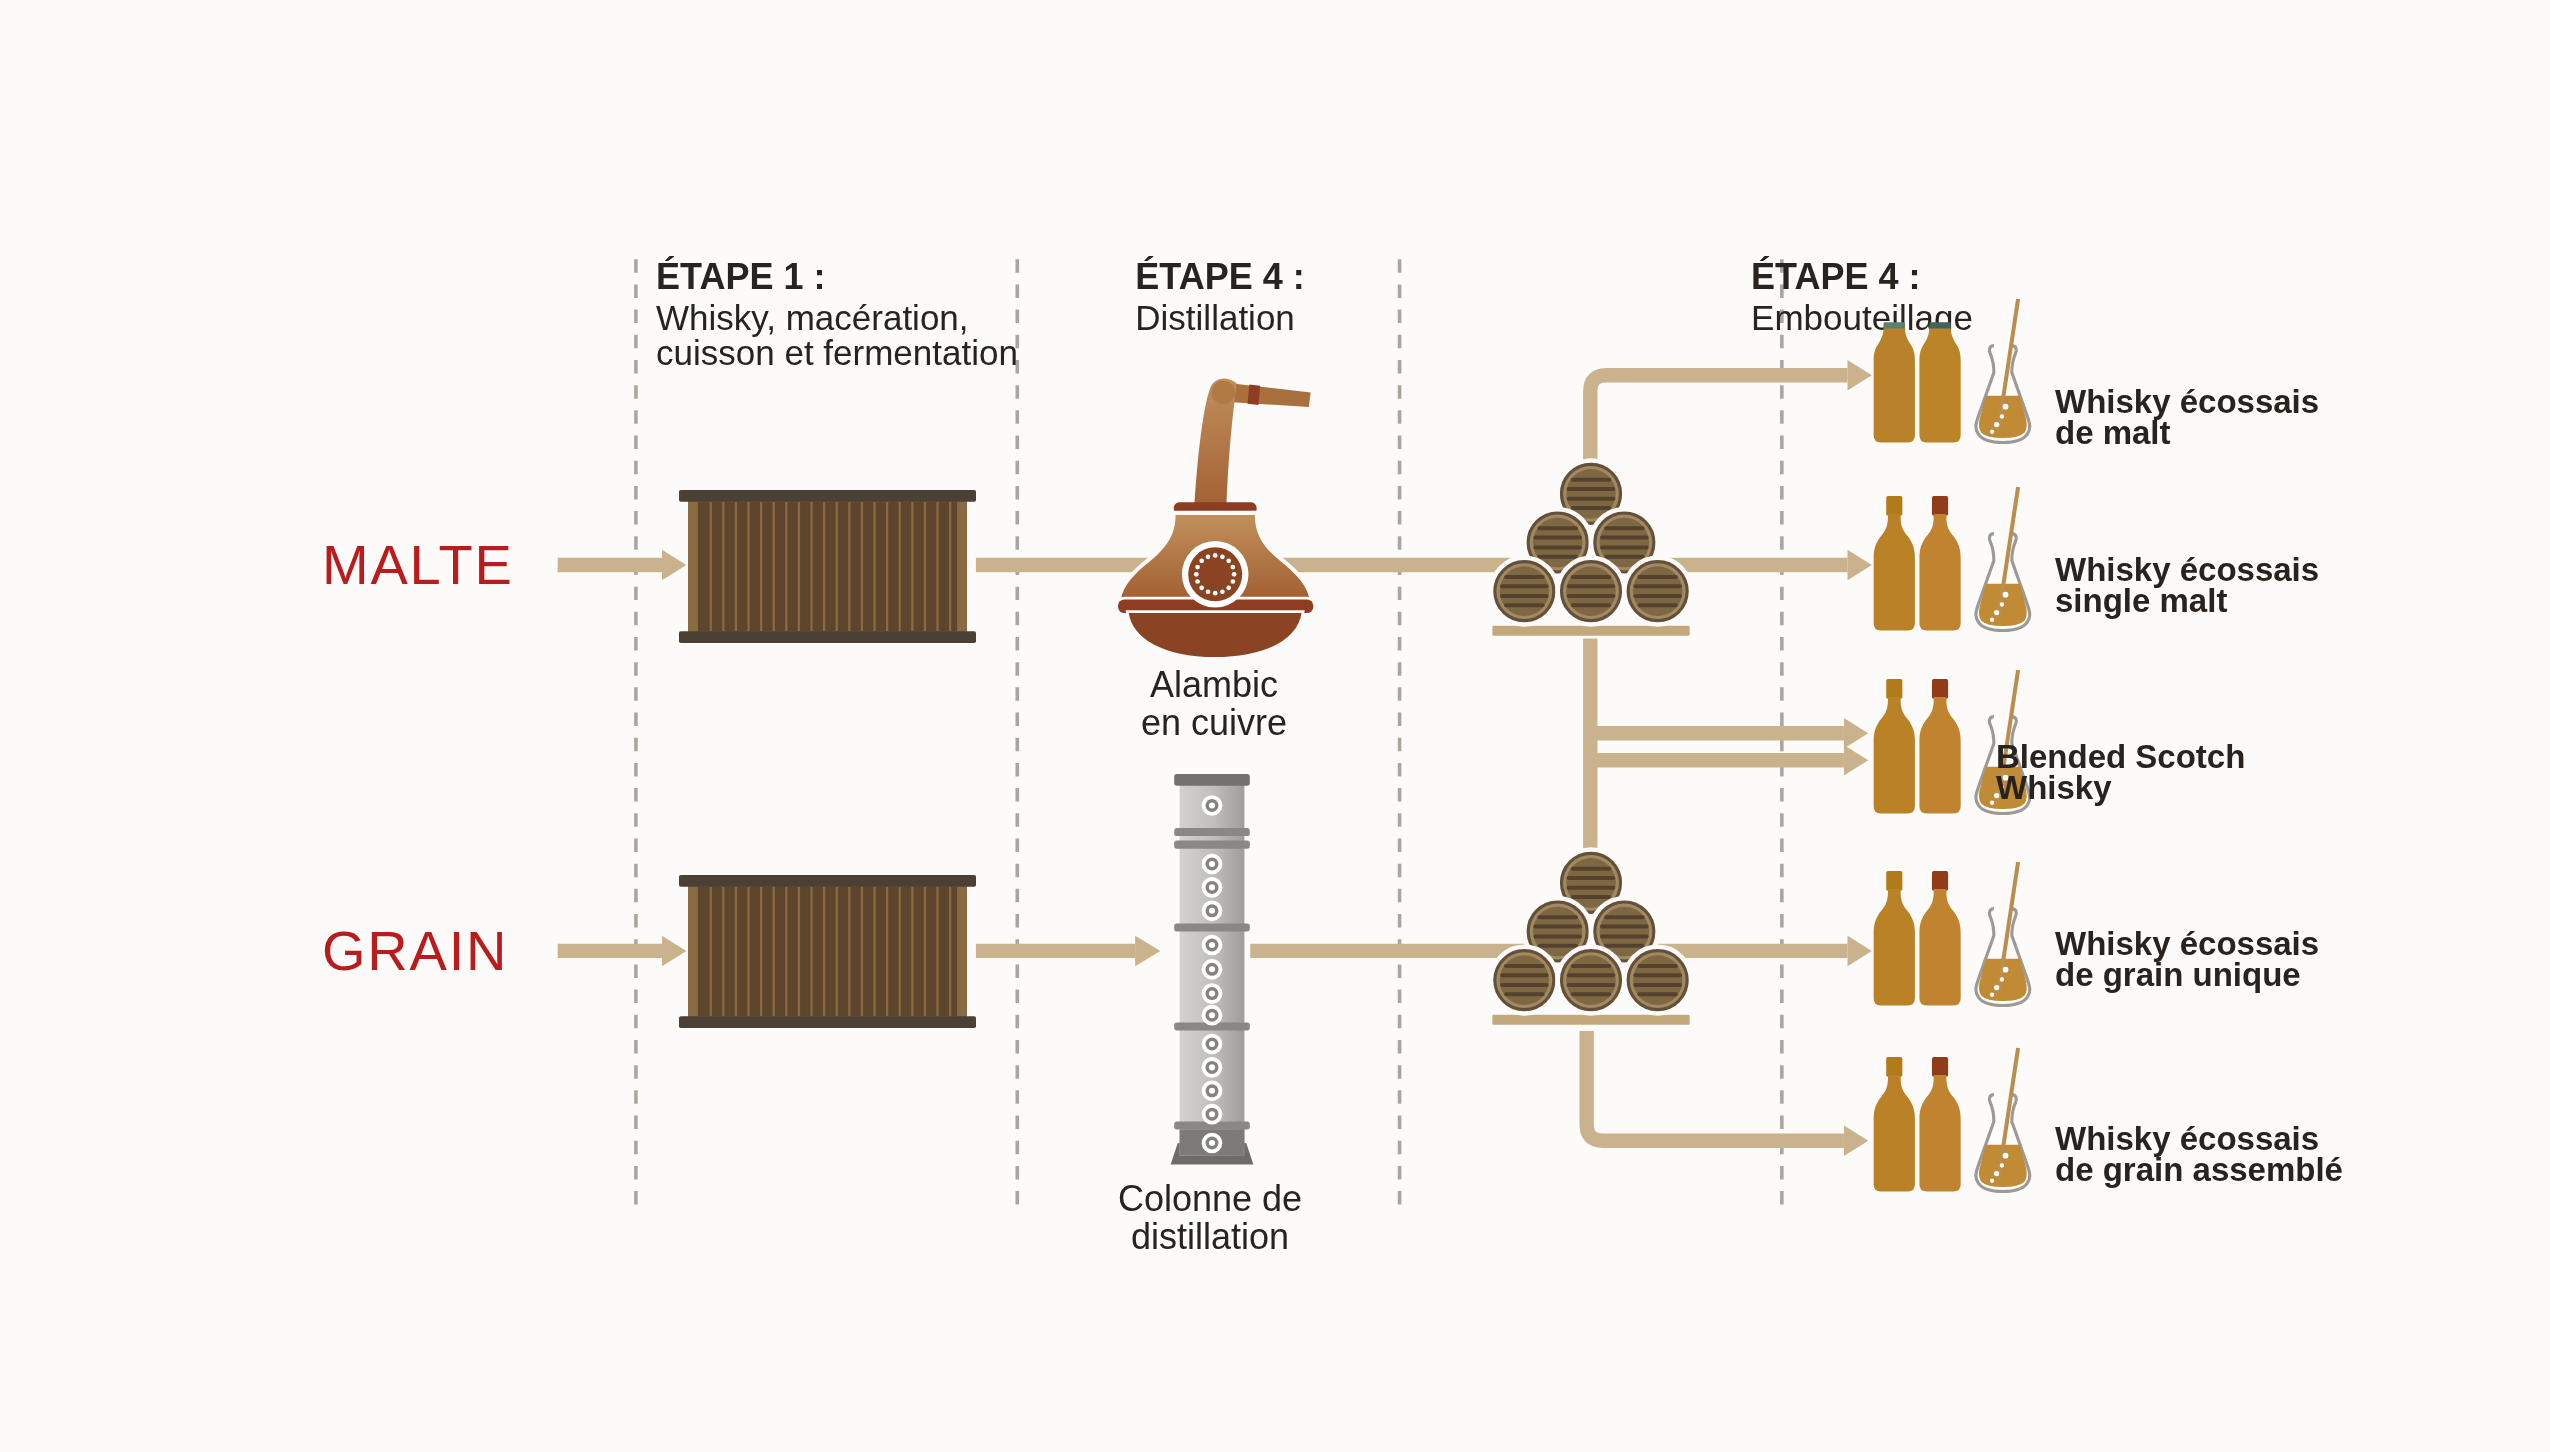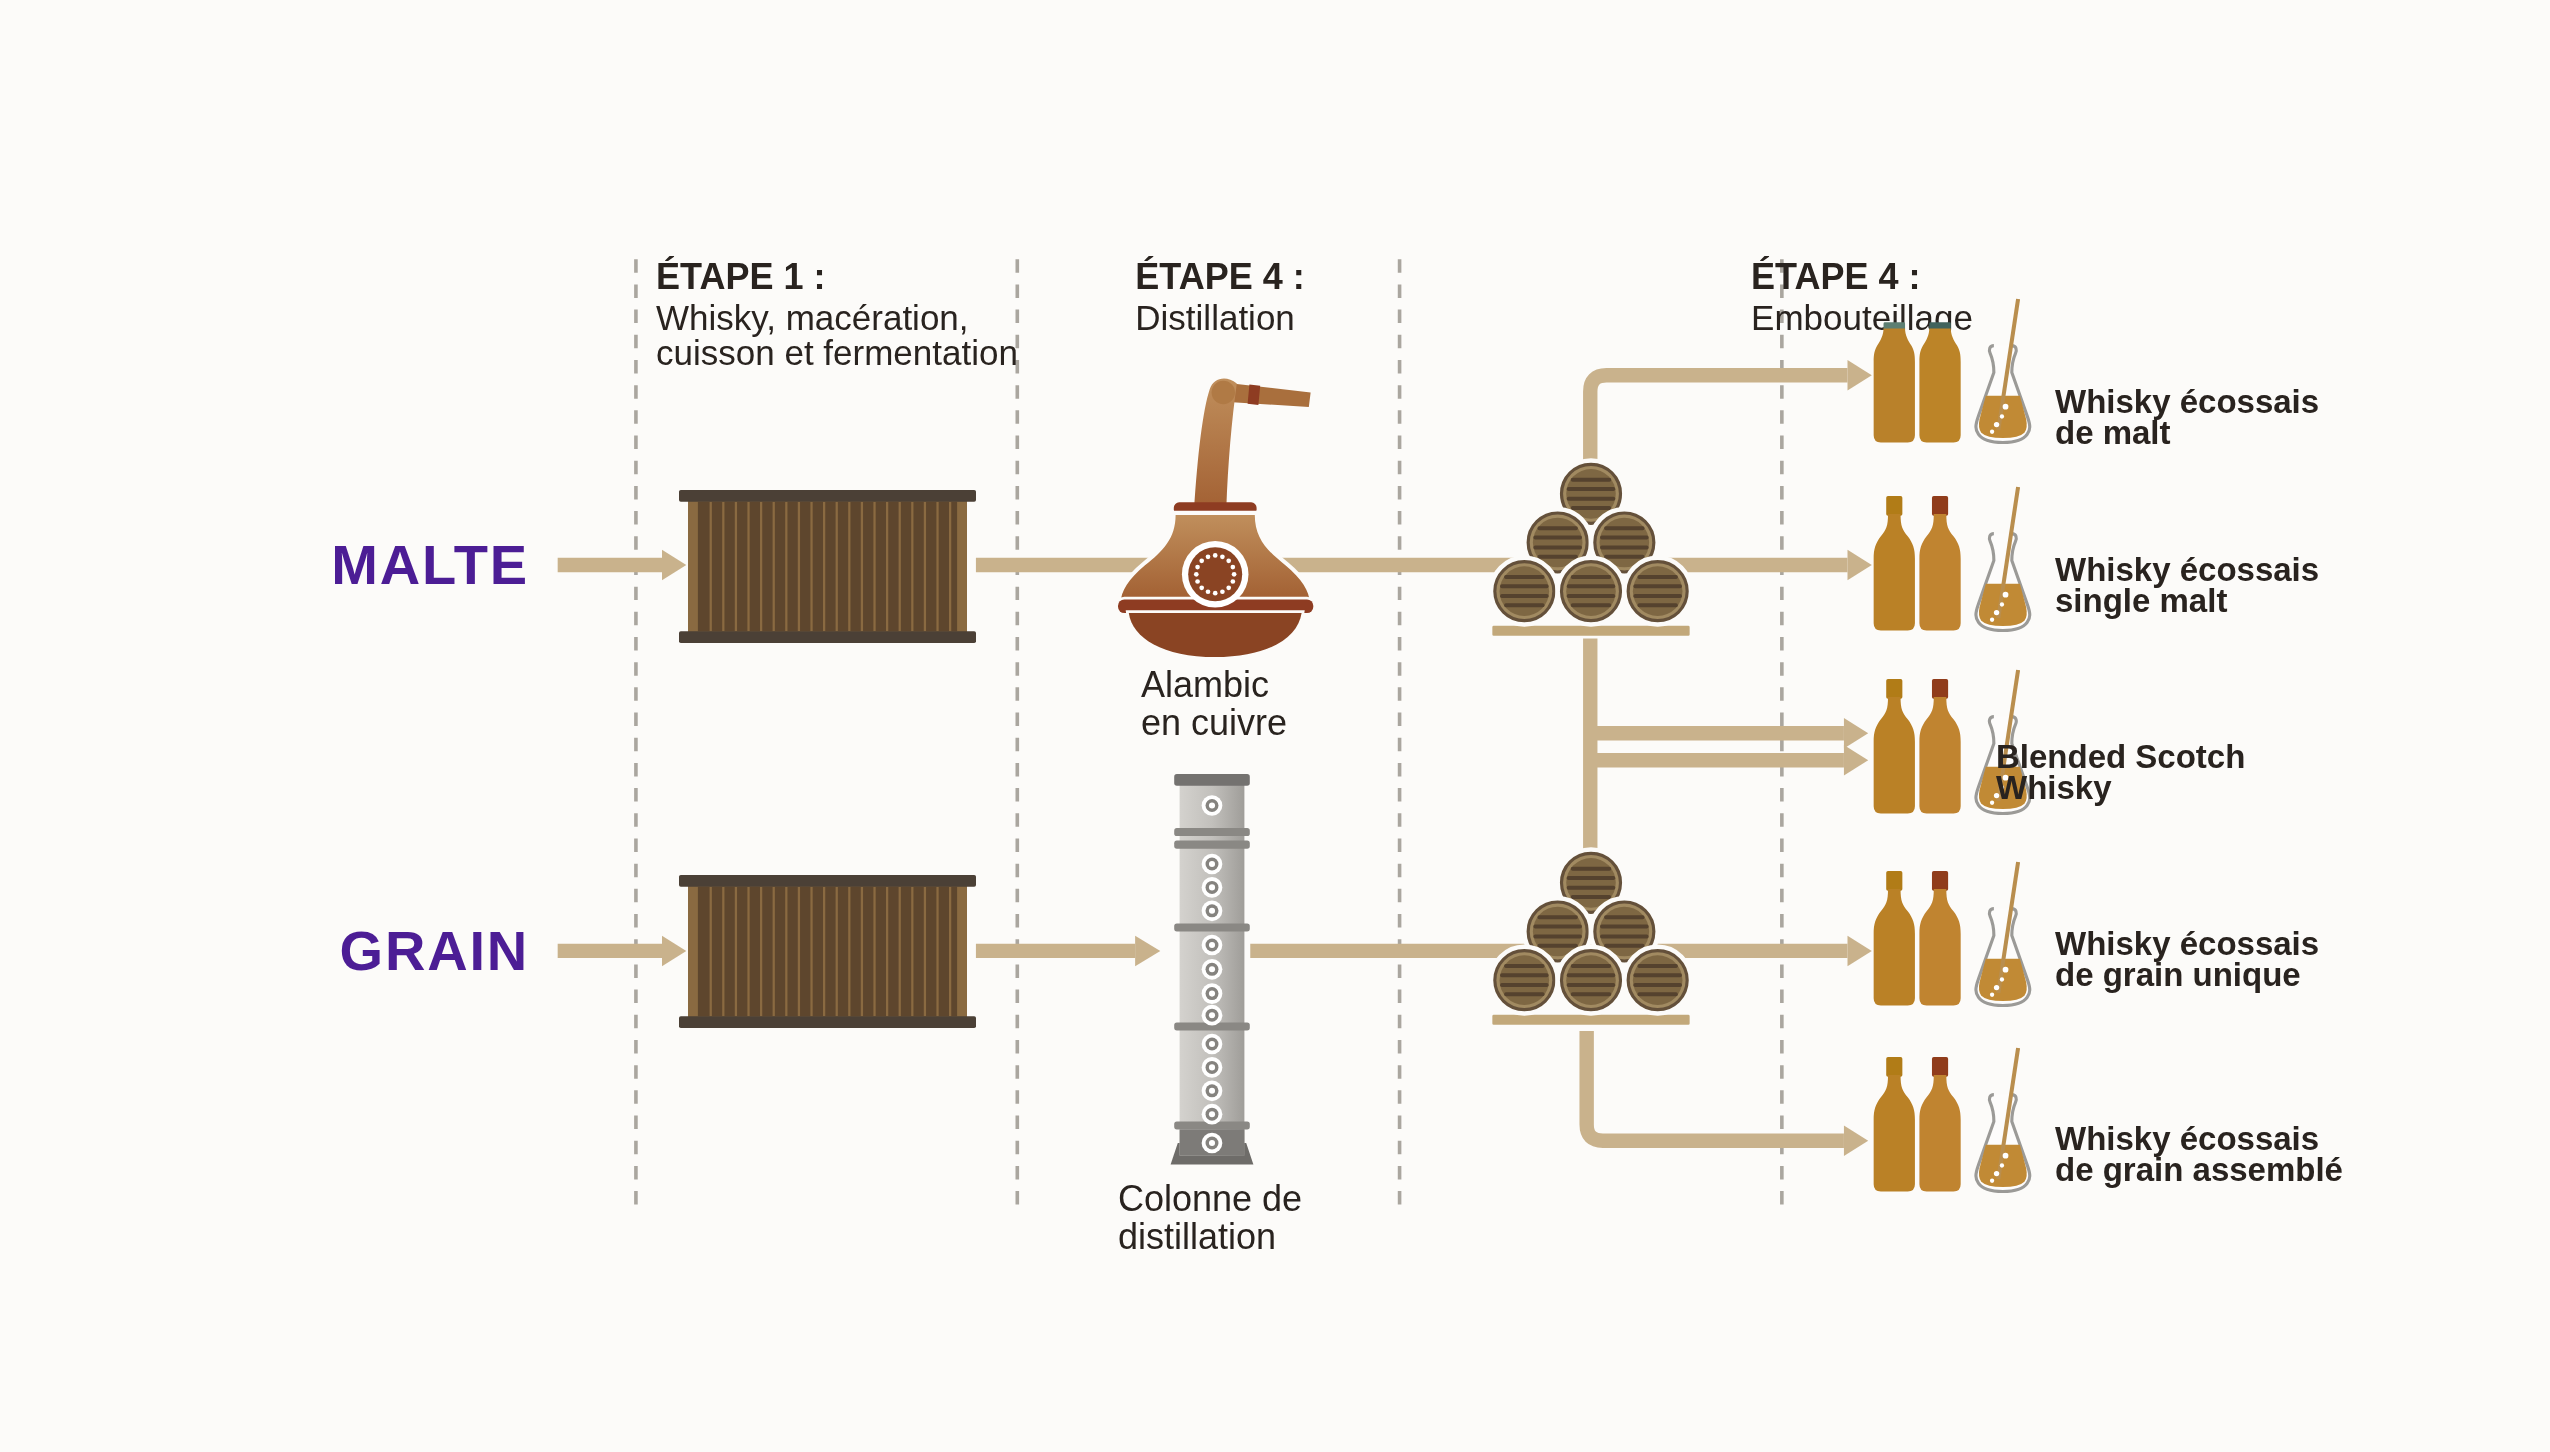--- a/index.html
+++ b/index.html
@@ -1,24 +1,24 @@
 <!DOCTYPE html>
 <html style="font-size:14.4px"><head>
 <meta charset="utf-8">
 <style>
   html,body{margin:0;padding:0;background:#fcfbf9;}
   #canvas{position:relative;width:2550px;height:1453px;background:#fcfbf9;overflow:hidden;
           font-family:"Liberation Sans", sans-serif;color:#29231f;}
   .abs{position:absolute;}
-  .input-label{font-size:56px;font-weight:700;letter-spacing:1.8px;color:#4c1d95;
-               width:207px;text-align:right;line-height:56px;}
+  .input-label{font-size:56px;font-weight:400;letter-spacing:1.8px;color:#b91c1c;
+               width:207px;line-height:56px;}
   .stage-header{transform:translateX(-50%);text-align:left;white-space:nowrap;}
   .stage-title{font-size:36px;font-weight:700;line-height:36px;margin-bottom:5.4px;}
   .stage-line{font-size:35px;font-weight:400;line-height:35px;}
-  .equip-label{transform:translateX(-50%);text-align:left;white-space:nowrap;
+  .equip-label{transform:translateX(-50%);text-align:center;white-space:nowrap;
                font-size:36px;line-height:38px;font-weight:400;}
   .out-label{font-size:33px;line-height:31px;font-weight:700;white-space:nowrap;}
   svg{display:block;overflow:visible;}
 </style>
 </head>
 <body>
 
 <div id="canvas">
 
   <svg class="abs" style="left:0;top:0" width="2550" height="1453" viewBox="0 0 2835 1615">

